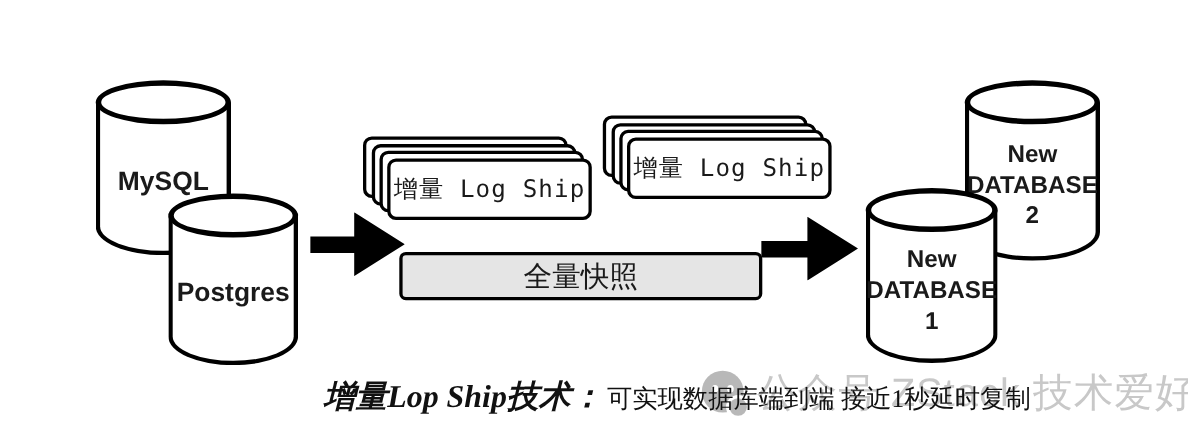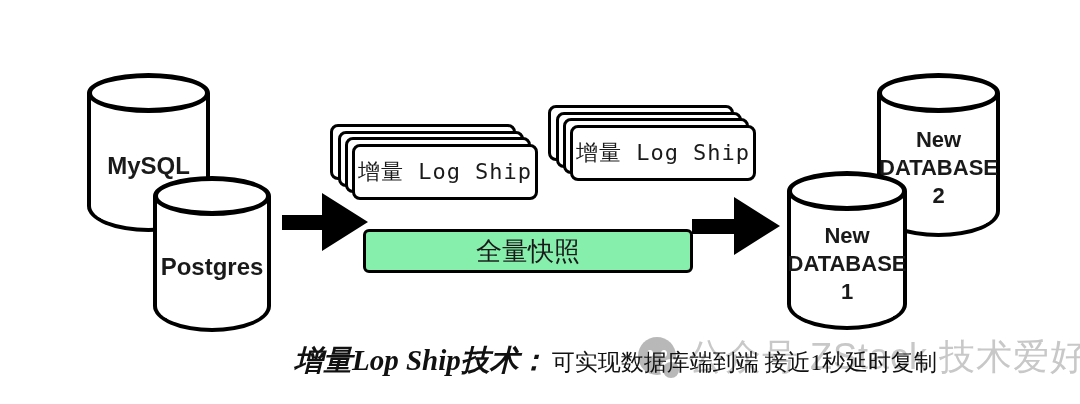--- a/index.html
+++ b/index.html
@@ -29,21 +29,21 @@
         border-radius:8px;box-sizing:border-box;}
   .card.b3{left:0;top:0;}
   .card.b2{left:8px;top:7px;}
   .card.b1{left:15px;top:13px;}
   .card.front{left:22px;top:20px;display:flex;align-items:center;justify-content:center;}
   .card-label{font-family:"DejaVu Sans Mono",monospace;font-size:22px;letter-spacing:1px;
               color:#1a1a1a;white-space:nowrap;}
 
   
   .snapshot-bar{position:absolute;left:363px;top:229px;width:330px;height:44px;
-                background:#86efac;border:3px solid #000;border-radius:6px;box-sizing:border-box;
+                background:#e5e5e5;border:3px solid #000;border-radius:6px;box-sizing:border-box;
                 display:flex;align-items:center;justify-content:center;
                 font-size:26px;color:#1a1a1a;z-index:3;}
 
   
   .caption{position:absolute;left:294px;top:341px;white-space:nowrap;z-index:6;
            font-family:"Liberation Serif",serif;color:#111;}
   .caption-bold{font-size:29px;font-weight:bold;font-style:italic;}
   .caption-regular{font-size:23px;}
 
   

